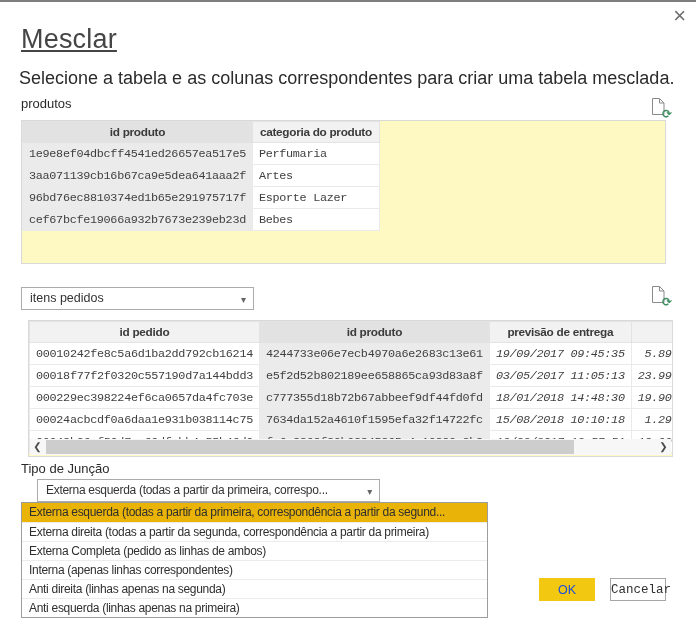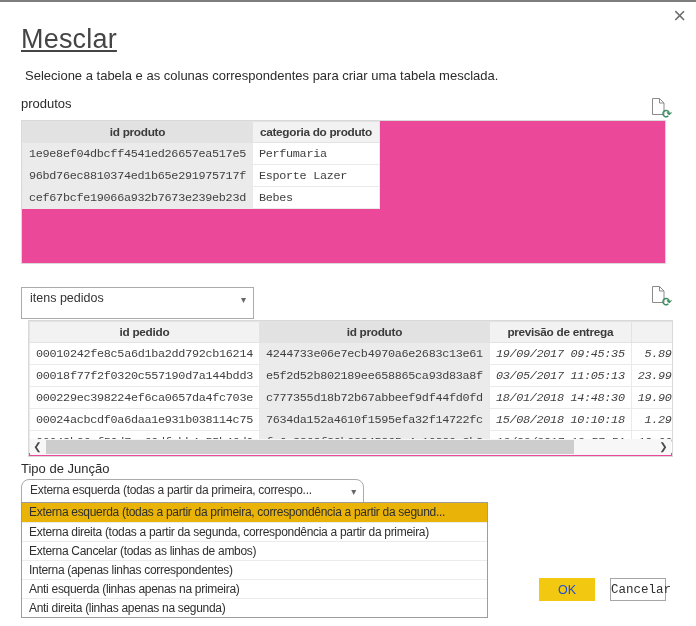--- a/index.html
+++ b/index.html
@@ -7,56 +7,56 @@
   body {
     font-family:"Liberation Sans","DejaVu Sans",sans-serif;
     background:#ffffff; color:#3b3b3b; position:relative; overflow:hidden;
     border-top:2px solid #7e7e7e;
   }
   .abs { position:absolute; }
 
   
   .close-x { top:3px; right:10px; font-size:22px; font-weight:300; color:#6e6e6e; cursor:pointer; line-height:22px; }
   .title { left:21px; top:22px; font-size:27px; font-weight:300; color:#454545; letter-spacing:0.2px;text-decoration:underline; }
-  .subtitle { left:25px; top:66px; font-size:13px; color:#2b2b2b; }
+  .subtitle { left:19px; top:66px; font-size:18px; color:#2b2b2b; }
   .section-label { left:21px; top:94px; font-size:13px; color:#2b2b2b; }
 
   
   .refresh { width:18px; height:20px; }
   .refresh svg { display:block; }
   .refresh .refresh-glyph { position:absolute; right:-3px; bottom:-3px; font-size:12px; font-weight:bold; color:#3E8E63; line-height:12px; }
   .refresh1 { left:651px; top:95px; }
   .refresh2 { left:651px; top:283px; }
 
   
-  .tblwrap { border:1px solid #d9d9d9; background:#ec4899; overflow:hidden; }
+  .tblwrap { border:1px solid #d9d9d9; background:#fef9c3; overflow:hidden; }
   .t1wrap { left:21px; top:118px; width:645px; height:144px; }
   .t2wrap { left:28px; top:318px; width:645px; height:137px; }
   table.tbl { border-collapse:collapse; table-layout:fixed; font-size:11.8px; letter-spacing:-0.3px; }
   table.tbl th {
     background:#f2f2f2; font-weight:bold; color:#3b3b3b; height:21px;
     border:1px solid #e3e3e3; padding:0 6px; white-space:nowrap; overflow:hidden; font-size:11.8px;
   }
   table.tbl td {
     border:1px solid #eaeaea; height:22px; padding:0 6px;
     white-space:nowrap; overflow:hidden; color:#3f3f3f; background:#fff;font-family:Liberation Mono, monospace;
   }
   table.tbl th.col-sel { background:#e2e2e2; }
   table.tbl td.col-sel { background:#ebebeb; }
   .al-c { text-align:center; } .al-r { text-align:right; }
   .num { font-style:italic; text-align:right; }
 
   
   .selectbox {
-    border:1px solid #ababab; background:#fff; height:32px; line-height:21px;
+    border:1px solid #ababab; background:#fff; height:23px; line-height:21px;
     font-size:12.5px; color:#333; padding:0 22px 0 8px; cursor:pointer; white-space:nowrap; overflow:hidden;
   }
   .selectbox .caret { position:absolute; right:7px; top:1px; font-size:10px; color:#666; }
   .itens-select { left:21px; top:285px; width:233px; }
-  .join-select { left:21px; top:477px; width:343px; font-size:12px; letter-spacing:-0.3px;border-radius:8px; }
+  .join-select { left:37px; top:477px; width:343px; font-size:12px; letter-spacing:-0.3px; }
 
   
   .hscroll { position:absolute; left:1px; right:1px; bottom:1px; height:16px; background:#f7f7f7; }
   .hscroll .arr { position:absolute; top:0; width:15px; height:16px; font-size:10px; font-weight:bold; color:#4a4a4a; text-align:center; line-height:16px; cursor:pointer; }
   .hscroll .arr-l { left:0; } .hscroll .arr-r { right:0; }
   .hscroll .thumb { position:absolute; left:16px; top:1px; bottom:1px; width:528px; background:#cdcdcd; cursor:pointer; }
 
   
   .join-label { left:21px; top:459px; font-size:13px; color:#2b2b2b; }
   .join-list {
@@ -96,20 +96,24 @@
         <col style="width:127px">
       </colgroup>
     <tbody>
         <tr>
       <th class="col-sel al-c">id produto</th>
       <th>categoria do produto</th>
     </tr>
     <tr>
       <td class="col-sel">1e9e8ef04dbcff4541ed26657ea517e5</td>
       <td>Perfumaria</td>
+    </tr>
+    <tr>
+      <td class="col-sel">3aa071139cb16b67ca9e5dea641aaa2f</td>
+      <td>Artes</td>
     </tr>
     <tr>
       <td class="col-sel">96bd76ec8810374ed1b65e291975717f</td>
       <td>Esporte Lazer</td>
     </tr>
     <tr>
       <td class="col-sel">cef67bcfe19066a932b7673e239eb23d</td>
       <td>Bebes</td>
     </tr>
   </tbody>
@@ -193,20 +197,20 @@
 <div class="abs join-label">Tipo de Junção</div>
 
 <div class="abs selectbox join-select">
   <span>Externa esquerda (todas a partir da primeira, correspo...</span>
   <span class="caret">▾</span>
 </div>
 
 <div class="abs join-list">
   <div class="opt hl">Externa esquerda (todas a partir da primeira, correspondência a partir da segund...</div>
   <div class="opt">Externa direita (todas a partir da segunda, correspondência a partir da primeira)</div>
-  <div class="opt">Externa Cancelar (todas as linhas de ambos)</div>
+  <div class="opt">Externa Completa (pedido as linhas de ambos)</div>
   <div class="opt">Interna (apenas linhas correspondentes)</div>
+  <div class="opt">Anti direita (linhas apenas na segunda)</div>
   <div class="opt">Anti esquerda (linhas apenas na primeira)</div>
-  <div class="opt">Anti direita (linhas apenas na segunda)</div>
 </div>
 
 <div class="abs btn btn-ok">OK</div>
 <div class="abs btn btn-cancel">Cancelar</div>
 
 </body></html>

